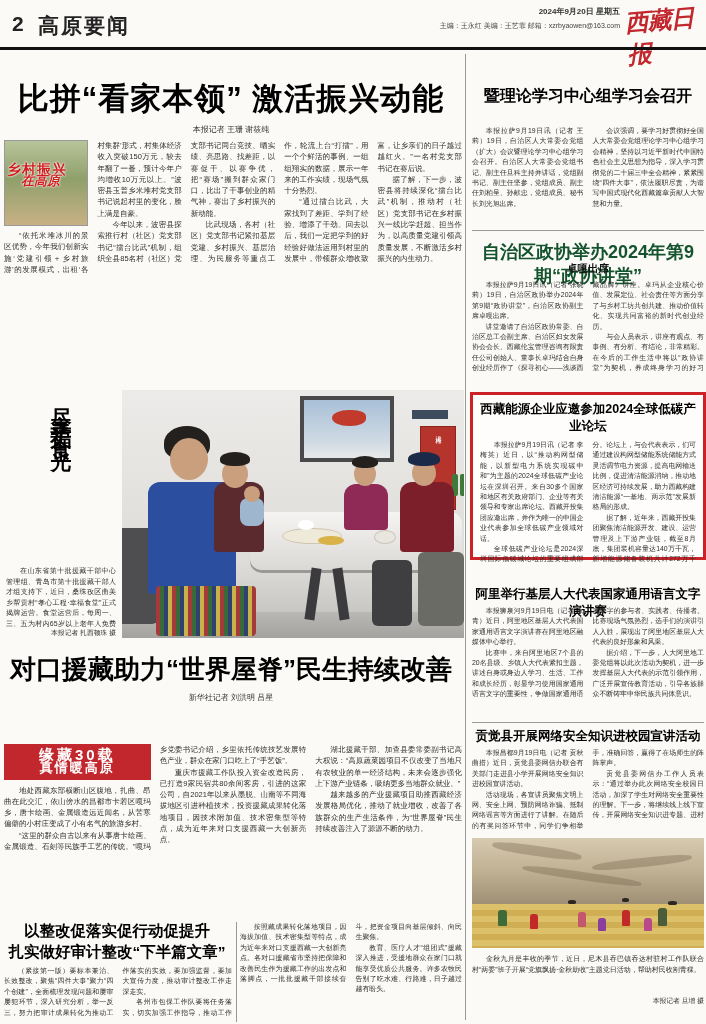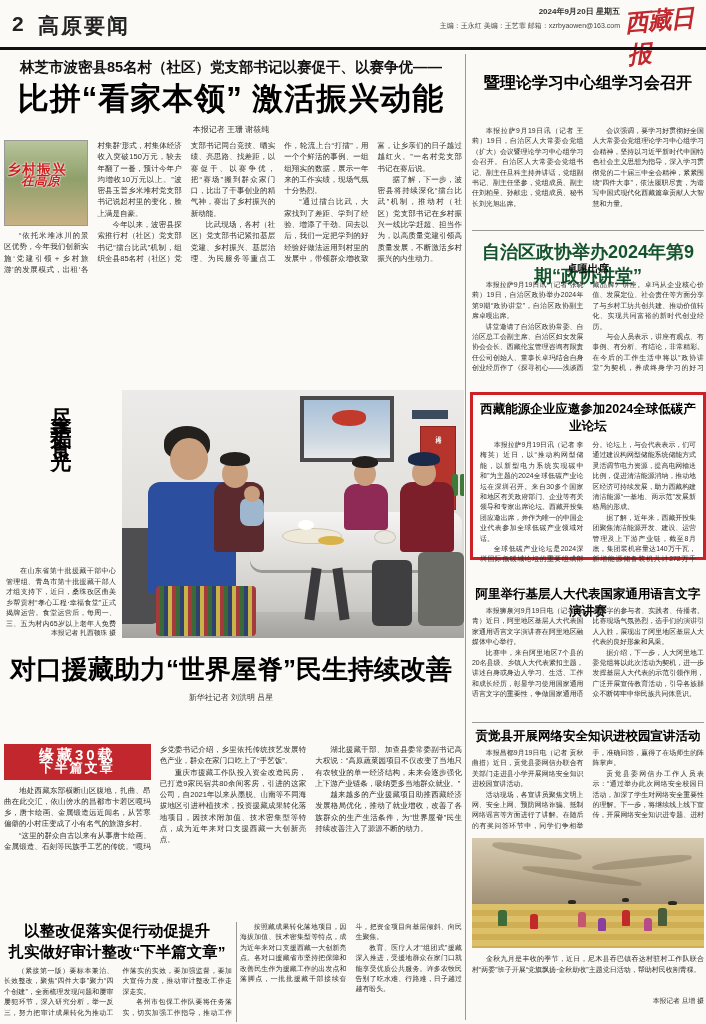--- a/index.html
+++ b/index.html
@@ -94,21 +94,20 @@
 <div class="page">
 
   <div class="abs pagenum" style="left:12px;top:12px;">2</div>
   <div class="abs section-title" style="left:38px;top:12px;">高原要闻</div>
   <div class="abs date-line" style="left:420px;top:6px;width:200px;">2024年9月20日 星期五</div>
   <div class="abs staff-line" style="left:380px;top:21px;width:240px;">主编：王永红 美编：王艺霏 邮箱：xzrbyaowen@163.com</div>
   <div class="abs masthead" style="left:626px;top:4px;width:78px;">西藏日报</div>
   <div class="abs rule" style="left:0;top:47px;width:706px;height:3px;"></div>
   <div class="abs divider-v" style="left:465px;top:54px;height:966px;"></div>
 
-  <div class="abs kicker ctr" style="left:0;top:58px;width:462px;">林芝市波密县85名村（社区）党支部书记以赛促干、以赛争优——</div>
   <div class="abs main-head ctr" style="left:0;top:78px;width:462px;">比拼“看家本领” 激活振兴动能</div>
   <div class="abs byline ctr" style="left:0;top:124px;width:462px;">本报记者 王珊 谢筱纯</div>
 
   <div class="abs cols c5" style="left:4px;top:140px;width:458px;height:242px;">
     <div class="col-logo" style="width:84px;height:86px;margin-bottom:4px;">
       <div class="l1">乡村振兴</div>
       <div class="l2">在高原</div>
     </div>
     <div>
         <p>“依托米堆冰川的景区优势，今年我们创新实施‘党建引领＋乡村旅游’的发展模式，出租‘各村集群’形式，村集体经济收入突破150万元，较去年翻了一番，预计今年户均增收10万元以上。”波密县玉普乡米堆村党支部书记说起村里的变化，脸上满是自豪。</p>
@@ -172,21 +171,21 @@
     <div class="dp-chair" style="left:296px;top:162px;width:46px;height:74px;background:#6b6b66;"></div>
     <div class="dp-chair" style="left:250px;top:170px;width:40px;height:66px;background:#3f3f41;"></div>
   </div>
 
   <div class="abs mid-head ctr" style="left:0;top:652px;width:462px;">对口援藏助力“世界屋脊”民生持续改善</div>
   <div class="abs byline ctr" style="left:0;top:692px;width:462px;">新华社记者 刘洪明 吕星</div>
 
   <div class="abs cols c3" style="left:4px;top:708px;width:458px;height:205px;">
     <div class="promo" style="margin-bottom:5px;">
       <div class="p1">缘藏30载</div>
-      <div class="p2">下半篇文章</div>
+      <div class="p2">真情暖高原</div>
     </div>
     <div>
         <p>地处西藏东部横断山区腹地，扎曲、昂曲在此交汇，依山傍水的昌都市卡若区嘎玛乡，唐卡绘画、金属锻造远近闻名，从苦寒偏僻的小村庄变成了小有名气的旅游乡村。</p>
         <p>“这里的群众自古以来有从事唐卡绘画、金属锻造、石刻等民族手工艺的传统。”嘎玛乡党委书记介绍，乡里依托传统技艺发展特色产业，群众在家门口吃上了“手艺饭”。</p>
         <p>重庆市援藏工作队投入资金改造民房，已打造9家民宿共80余间客房，引进的这家公司，自2021年以来从墨脱、山南等不同海拔地区引进种植技术，投资援藏成果转化落地项目，因技术附加值、技术密集型等特点，成为近年来对口支援西藏一大创新亮点。</p>
         <p>湖北援藏干部、加查县委常委副书记高大权说：“高原蔬菜园项目不仅改变了当地只有农牧业的单一经济结构，未来会逐步强化上下游产业链条，吸纳更多当地群众就业。”</p>
         <p>越来越多的产业援藏项目助推西藏经济发展格局优化，推动了就业增收，改善了各族群众的生产生活条件，为“世界屋脊”民生持续改善注入了源源不断的动力。</p>
       </div>
   </div>
 
@@ -196,21 +195,21 @@
       <p>（紧接第一版）要标本兼治、长效整改，聚焦“四件大事”聚力“四个创建”，全面梳理发现问题和屡审屡犯环节，深入研究分析，举一反三，努力把审计成果转化为推动工作落实的实效，要加强监督，要加大宣传力度，推动审计整改工作走深走实。</p>
       <p>各州市包保工作队要将任务落实，切实加强工作指导，推动工作进一步提质增效。要压实责任、严真整改，构建全面整改、专项整改、重点督办相结合的审计整改总体格局，一项一项盯紧盯实，确保整改到位、见底清零，扎实做好审计整改“下半篇文章”。</p>
     </div>
 
   <div class="abs cols c2 small-cols" style="left:240px;top:922px;width:222px;height:100px;">
       <p>按照藏成果转化落地项目，因海拔加值、技术密集型等特点，成为近年来对口支援西藏一大创新亮点。各对口援藏省市坚持把保障和改善民生作为援藏工作的出发点和落脚点，一批批援藏干部接续奋斗，把资金项目向基层倾斜、向民生聚焦。</p>
       <p>教育、医疗人才“组团式”援藏深入推进，受援地群众在家门口就能享受优质公共服务。许多农牧民告别了吃水难、行路难，日子越过越有盼头。</p>
     </div>
   <div class="abs divider-v" style="left:236px;top:922px;height:100px;"></div>
 
-  <div class="abs r-head1 ctr" style="left:472px;top:72px;width:232px;">暨理论学习中心组学习会召开</div>
+  <div class="abs r-head1 ctr" style="left:472px;top:85px;width:232px;">暨理论学习中心组学习会召开</div>
   <div class="abs cols c2 small-cols" style="left:472px;top:126px;width:232px;height:98px;">
       <p>本报拉萨9月19日讯（记者 王莉）19日，自治区人大常委会党组（扩大）会议暨理论学习中心组学习会召开。自治区人大常委会党组书记、副主任旦科主持并讲话，党组副书记、副主任坚参，党组成员、副主任刘柏呈、孙献忠，党组成员、秘书长刘光旭出席。</p>
       <p>会议强调，要学习好贯彻好全国人大常委会党组理论学习中心组学习会精神，坚持以习近平新时代中国特色社会主义思想为指导，深入学习贯彻党的二十届三中全会精神，紧紧围绕“四件大事”，依法履职尽责，为谱写中国式现代化西藏篇章贡献人大智慧和力量。</p>
     </div>
   <div class="abs divider-h" style="left:472px;top:230px;width:232px;"></div>
 
   <div class="abs r-head2 ctr" style="left:472px;top:240px;width:232px;">自治区政协举办2024年第9期“政协讲堂”</div>
   <div class="abs r-sub sub-head ctr" style="left:472px;top:262px;width:232px;">卓嘎出席</div>
   <div class="abs cols c2 small-cols" style="left:472px;top:280px;width:232px;height:104px;">
       <p>本报拉萨9月19日讯（记者 张晓莉）19日，自治区政协举办2024年第9期“政协讲堂”，自治区政协副主席卓嘎出席。</p>

